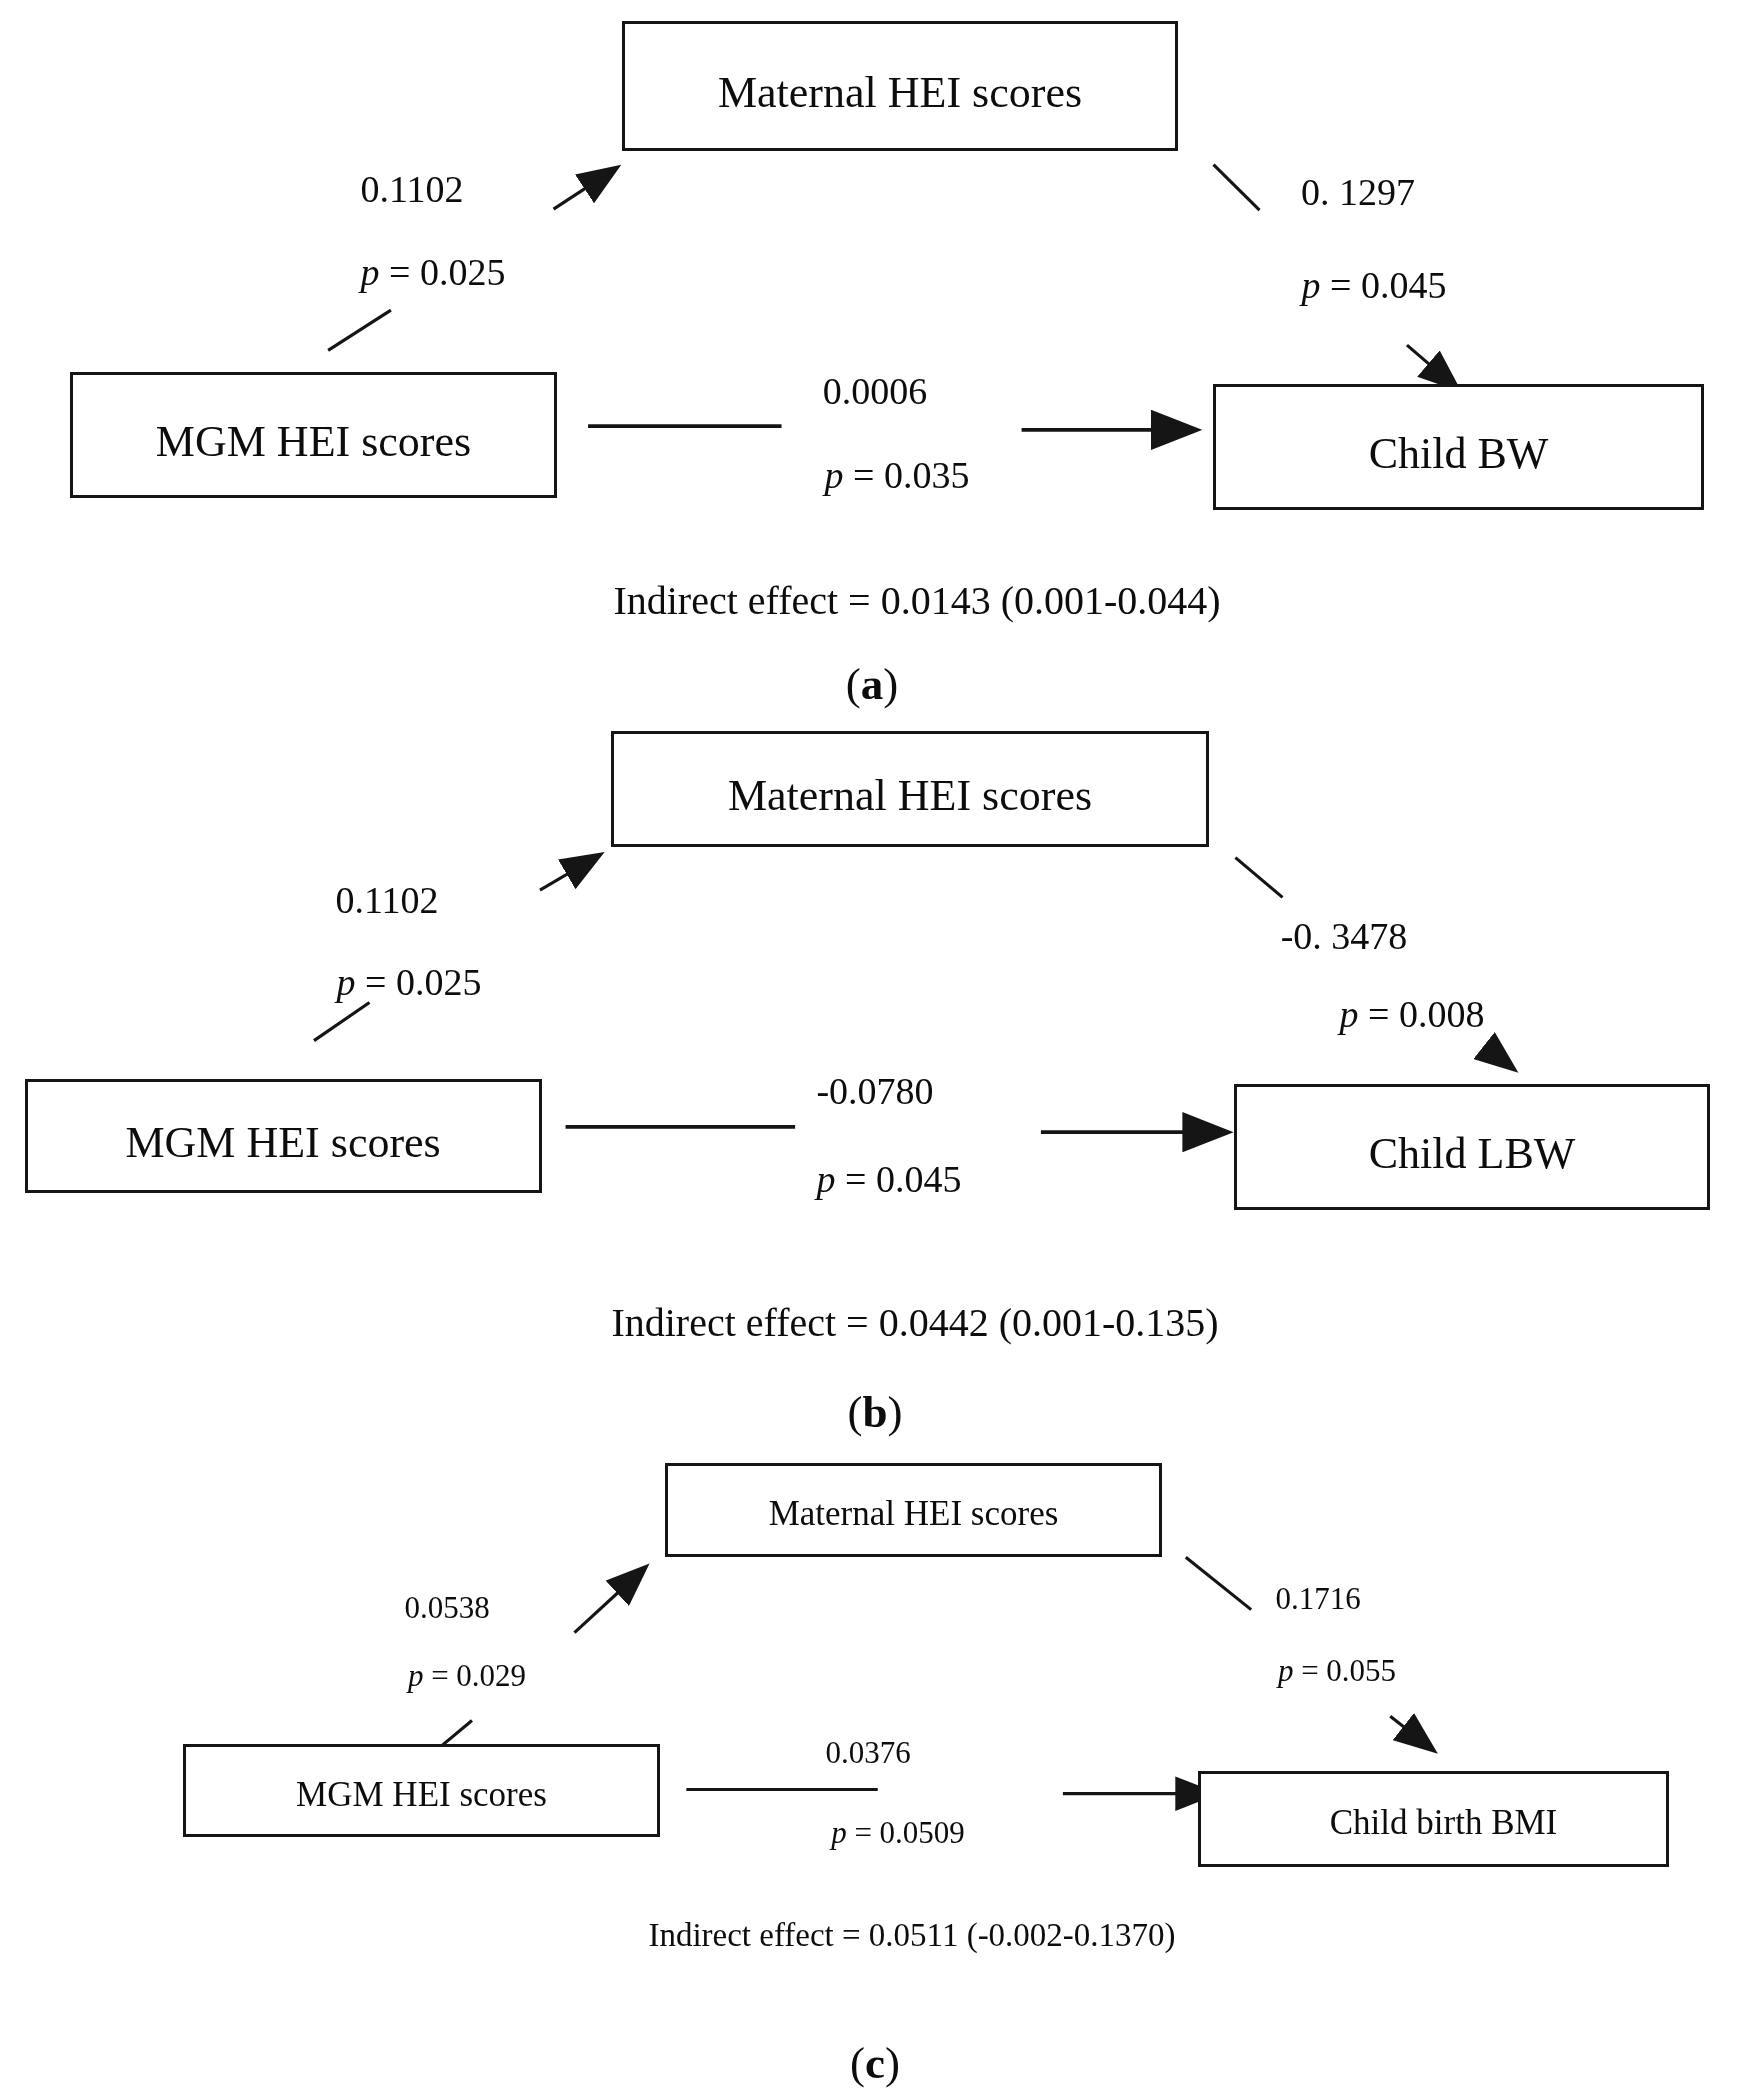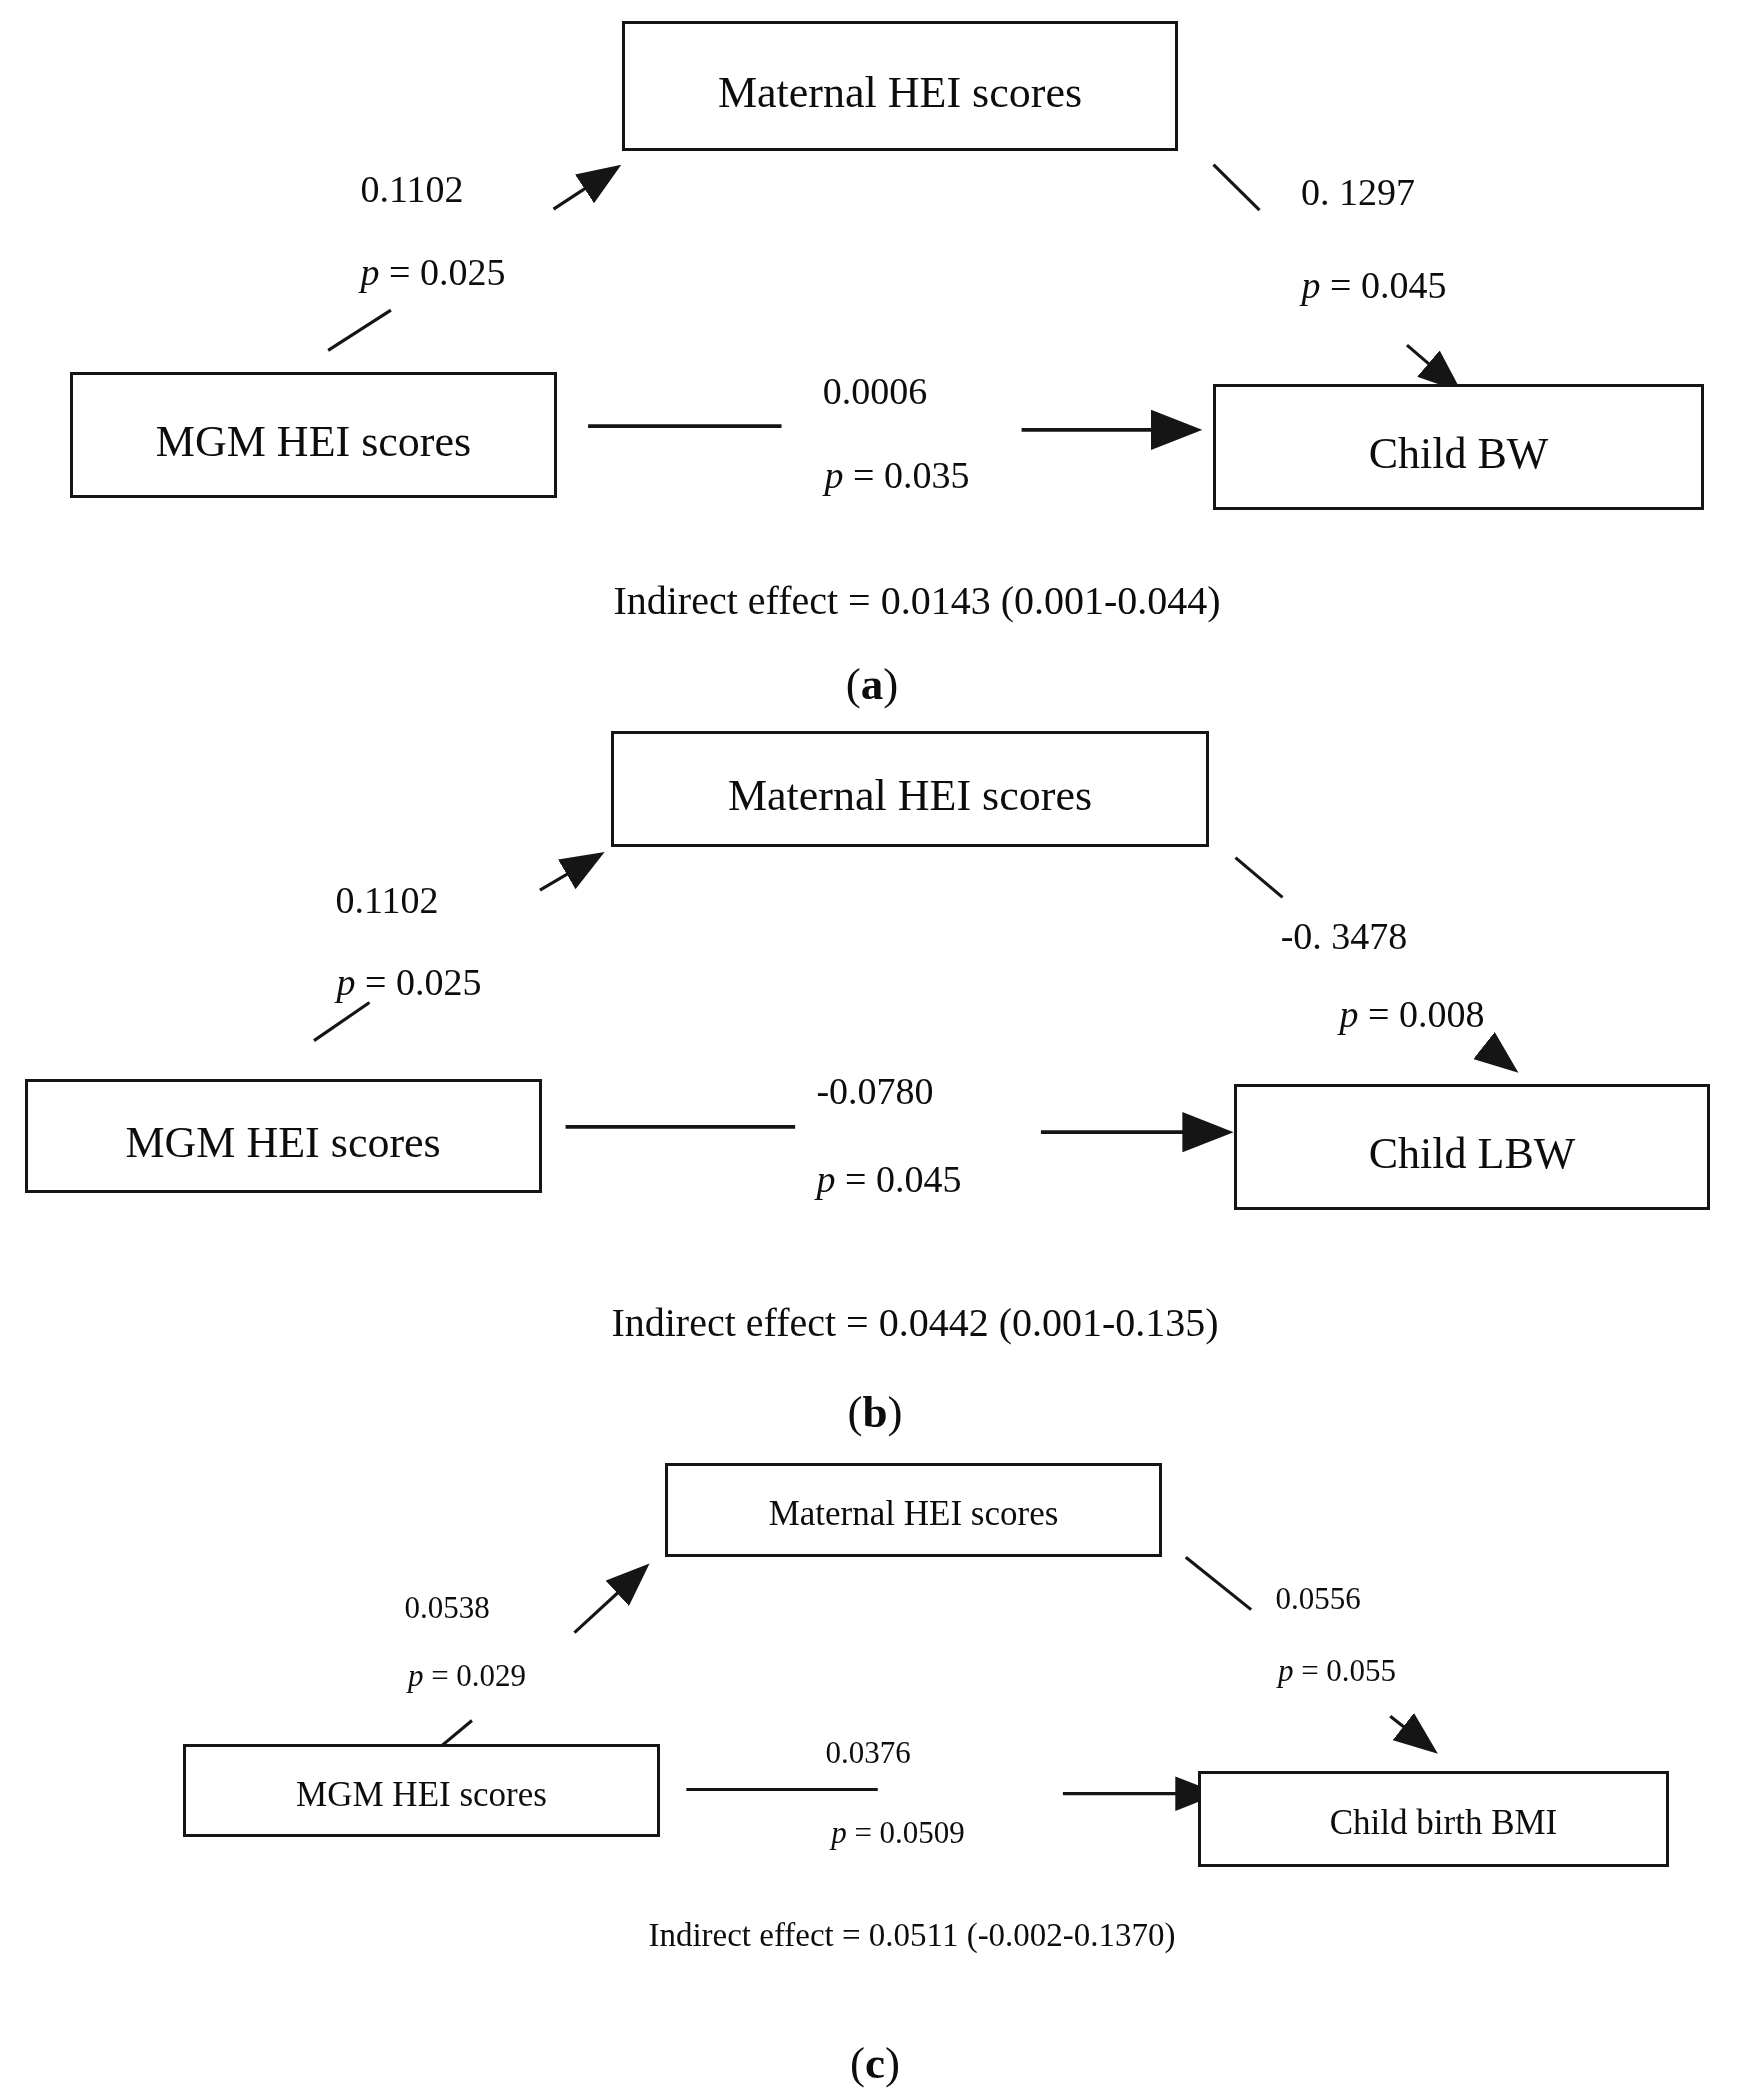--- a/index.html
+++ b/index.html
@@ -178,21 +178,21 @@
     <div class="box" style="left:1198px; top:1771px; width:471px; height:96px;padding-left:20px;">
       <span>Child birth BMI</span>
     </div>
 
     <div class="lbl" style="left:447px; top:1608px;">0.0538</div>
     <div class="lbl" style="left:467px; top:1676px;">
       <i>p</i>
       <span>= 0.029</span>
     </div>
 
-    <div class="lbl" style="left:1318px; top:1599px;">0.0556</div>
+    <div class="lbl" style="left:1318px; top:1599px;">0.1716</div>
     <div class="lbl" style="left:1337px; top:1671px;">
       <i>p</i>
       <span>= 0.055</span>
     </div>
 
     <div class="lbl" style="left:868px; top:1753px;">0.0376</div>
     <div class="lbl" style="left:898px; top:1833px;">
       <i>p</i>
       <span>= 0.0509</span>
     </div>

